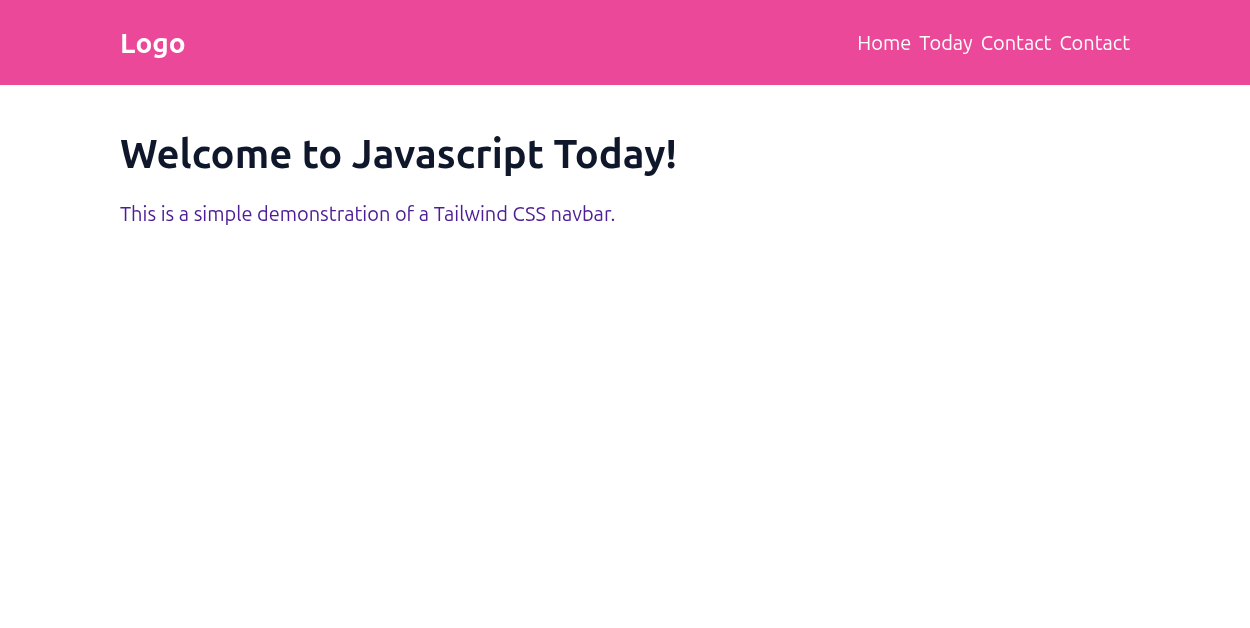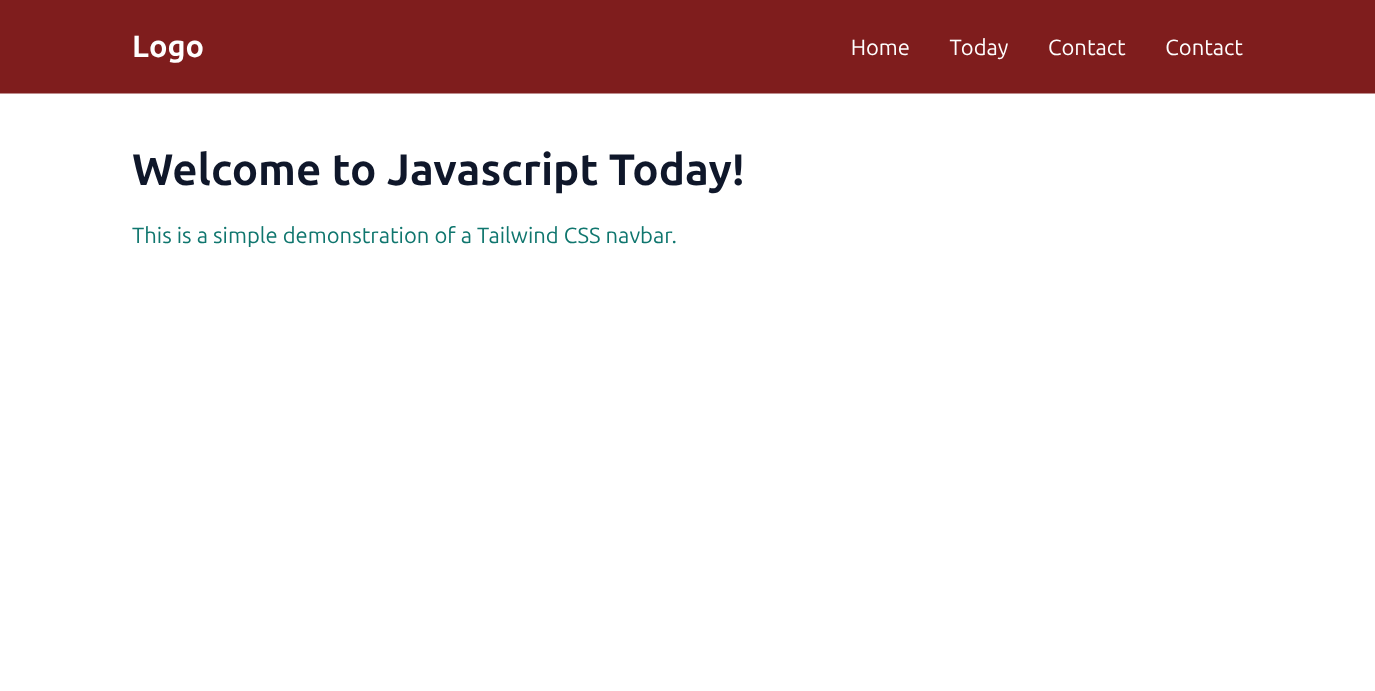--- a/index.html
+++ b/index.html
@@ -7,54 +7,54 @@
       padding: 0;
       box-sizing: border-box;
     }
     body {
       font-family: "Segoe UI", "Ubuntu", "Droid Sans", "Helvetica Neue", Arial, sans-serif;
       width: 1250px;
       height: 628px;
       background: #ffffff;
     }
     .navbar {
-      background: #7f1d1d;
+      background: #ec4899;
       height: 85px;
       display: flex;
       align-items: center;
       justify-content: space-between;
       padding: 0 120px;
     }
     .logo {
       color: #ffffff;
       font-size: 28px;
       font-weight: 700;
     }
     .nav-links {
       display: flex;
-      gap: 36px;
+      gap: 8px;
     }
     .nav-link {
       color: #ffffff;
       font-size: 20px;
       font-weight: 400;
       cursor: pointer;
       text-decoration: none;
     }
     .content {
       padding: 46px 120px;
     }
     .heading {
       color: #0f172a;
       font-size: 40px;
       font-weight: 700;
       margin-bottom: 26px;
     }
     .paragraph {
-      color: #0f766e;
+      color: #4c1d95;
       font-size: 20px;
       font-weight: 400;
     }
   </style>
 </head>
 <body>
 
 <nav class="navbar">
   <div class="logo">Logo</div>
   <div class="nav-links">

